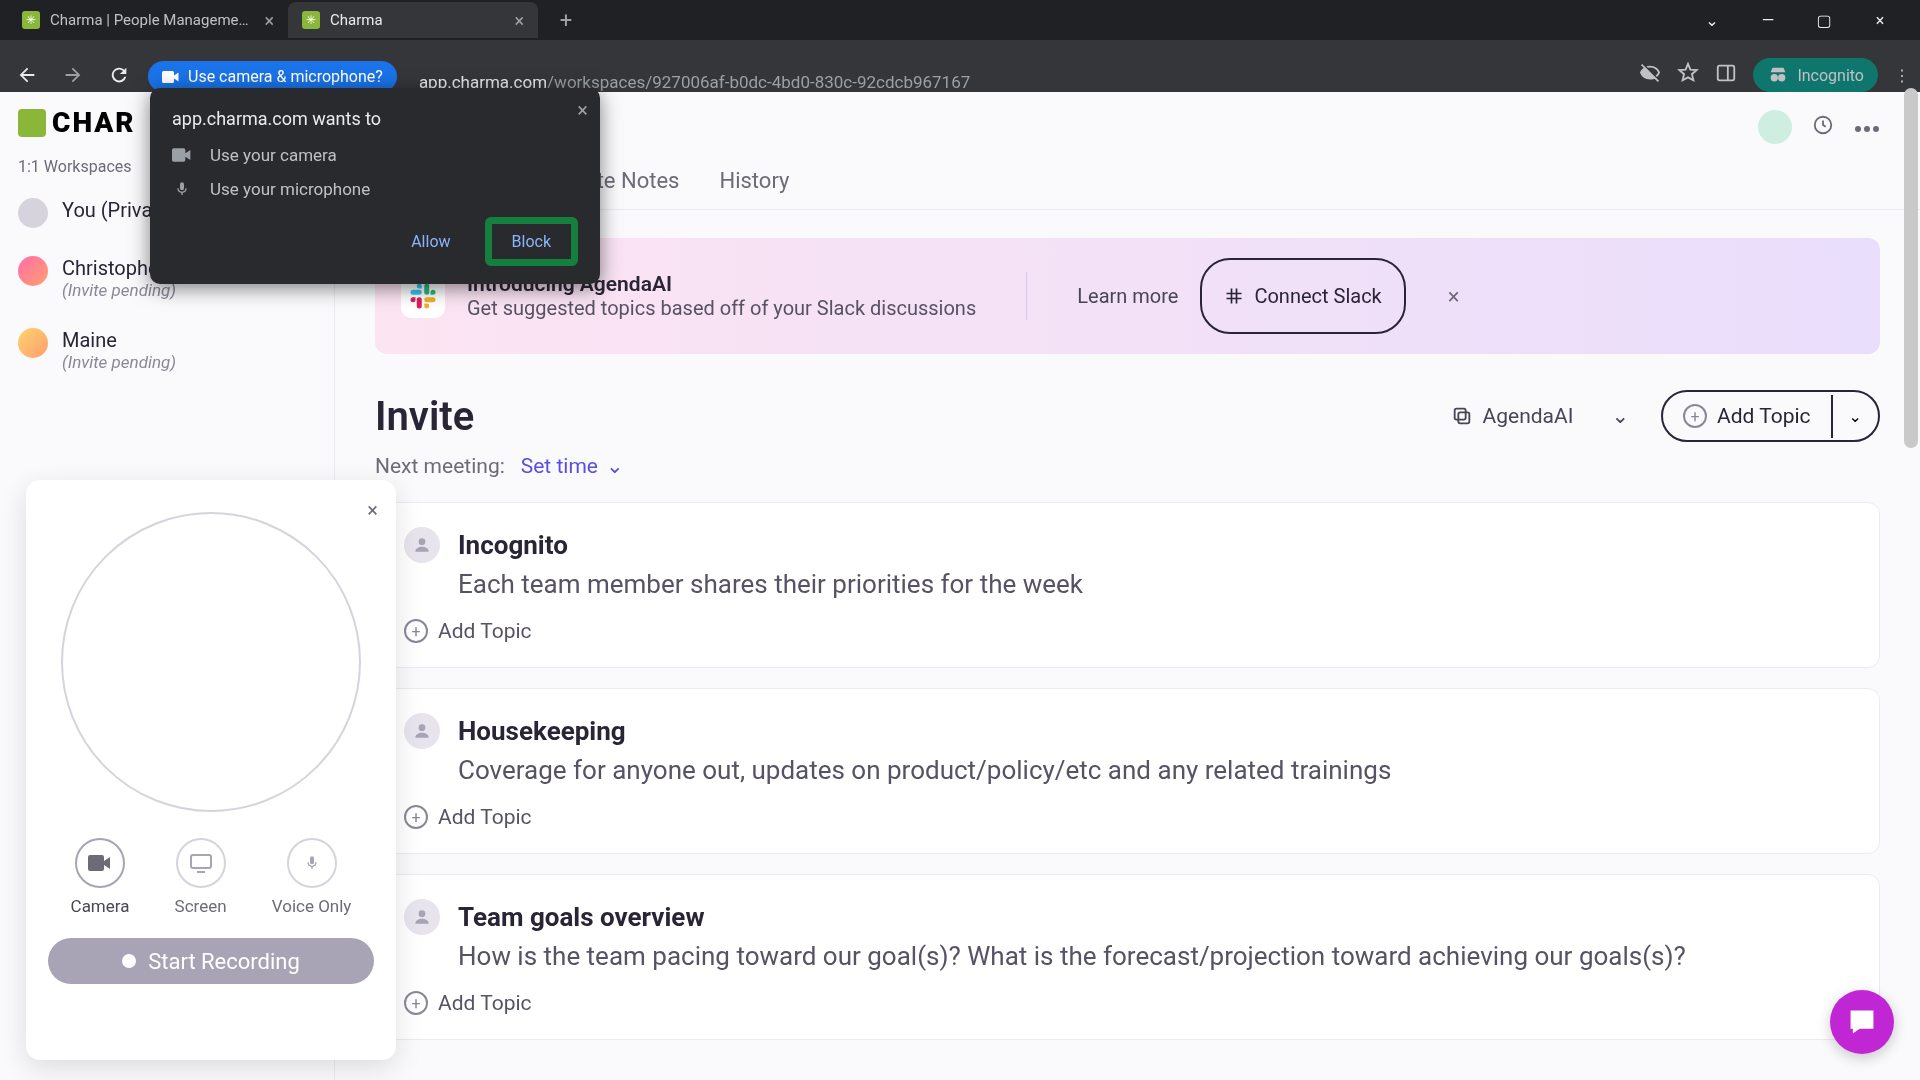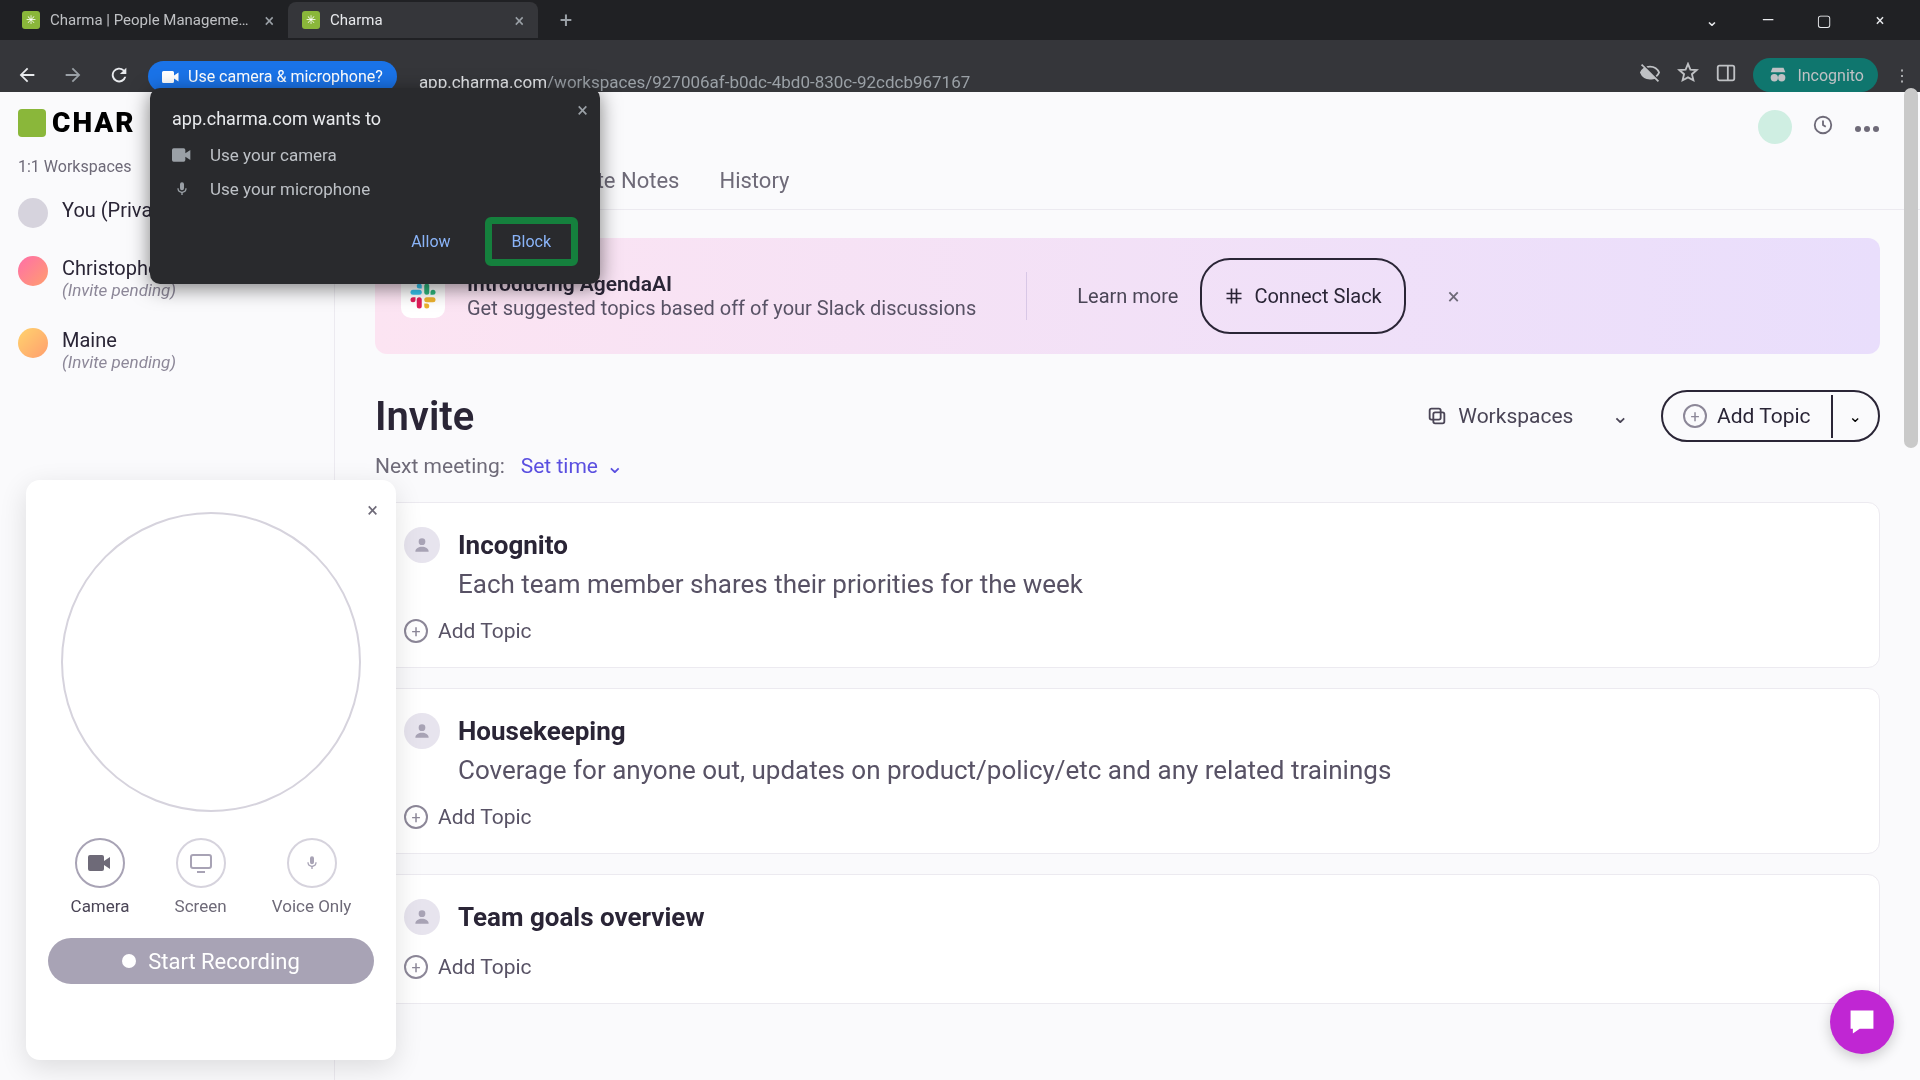--- a/index.html
+++ b/index.html
@@ -325,21 +325,21 @@
     </div>
 
     <div class="agenda-head">
       <div class="agenda-title">Invite</div>
       <div class="agenda-actions">
         <div class="templates-btn">
           <svg class="icon" viewBox="0 0 24 24" fill="none" stroke="#4a4556" stroke-width="2">
               <rect x="8" y="8" width="12" height="12" rx="2"></rect>
               <rect x="4" y="4" width="12" height="12" rx="2"></rect>
             </svg>
-          <span>Workspaces</span>
+          <span>AgendaAI</span>
           <span class="chev">⌄</span>
         </div>
         <div class="addtopic-btn">
           <div class="main-part">
             <span class="plus-circle">+</span>
             <span>Add Topic</span>
           </div>
           <div class="caret">⌄</div>
         </div>
       </div>
@@ -390,20 +390,21 @@
     <div class="topic-card">
       <div class="topic-head">
         <div class="topic-avatar">
             <svg width="20" height="20" viewBox="0 0 24 24" fill="#a8a3b5">
               <circle cx="12" cy="8" r="4"></circle>
               <path d="M4 20c0-4 4-6 8-6s8 2 8 6z"></path>
             </svg>
           </div>
         <div class="topic-title">Team goals overview</div>
       </div>
+      <div class="topic-desc">How is the team pacing toward our goal(s)? What is the forecast/projection toward achieving our goals(s)?</div>
       <div class="topic-add">
         <span class="plus-circle">+</span>
         <span>Add Topic</span>
       </div>
     </div>
   </div>
 </div>
 
 <div class="scrollbar"></div>
 

